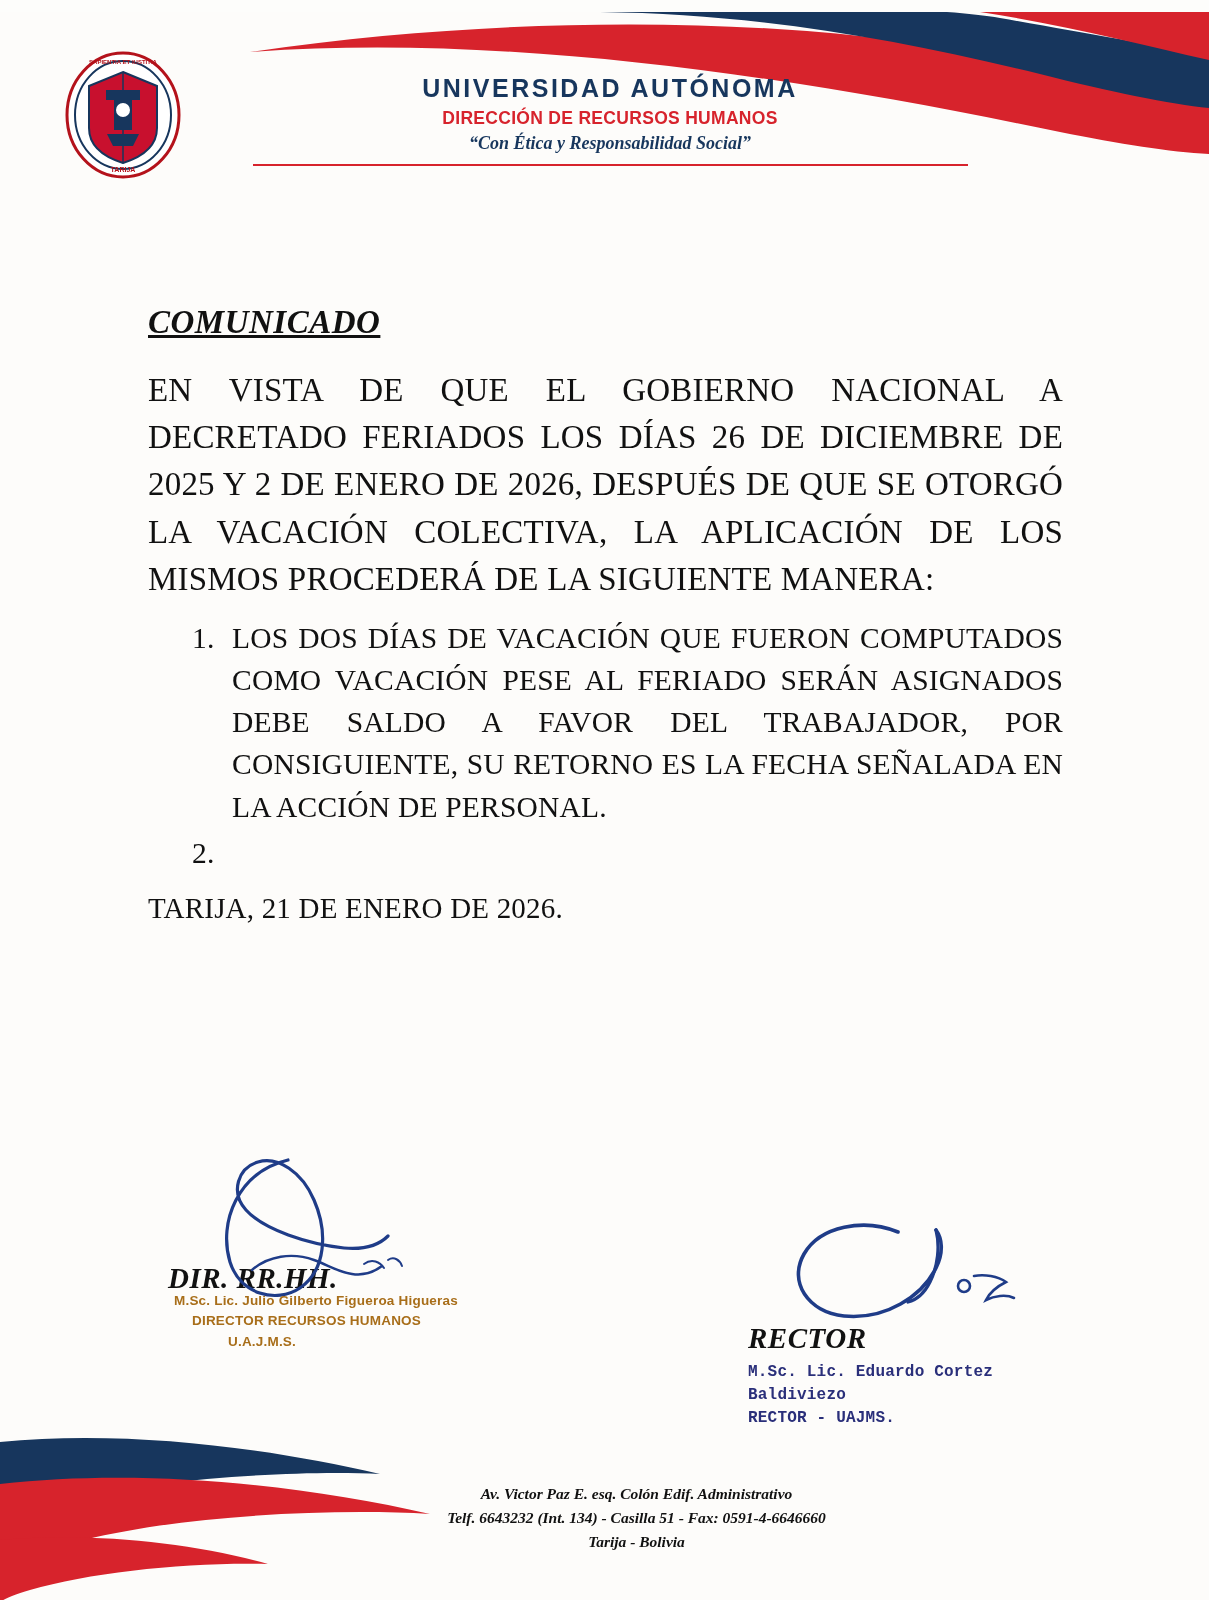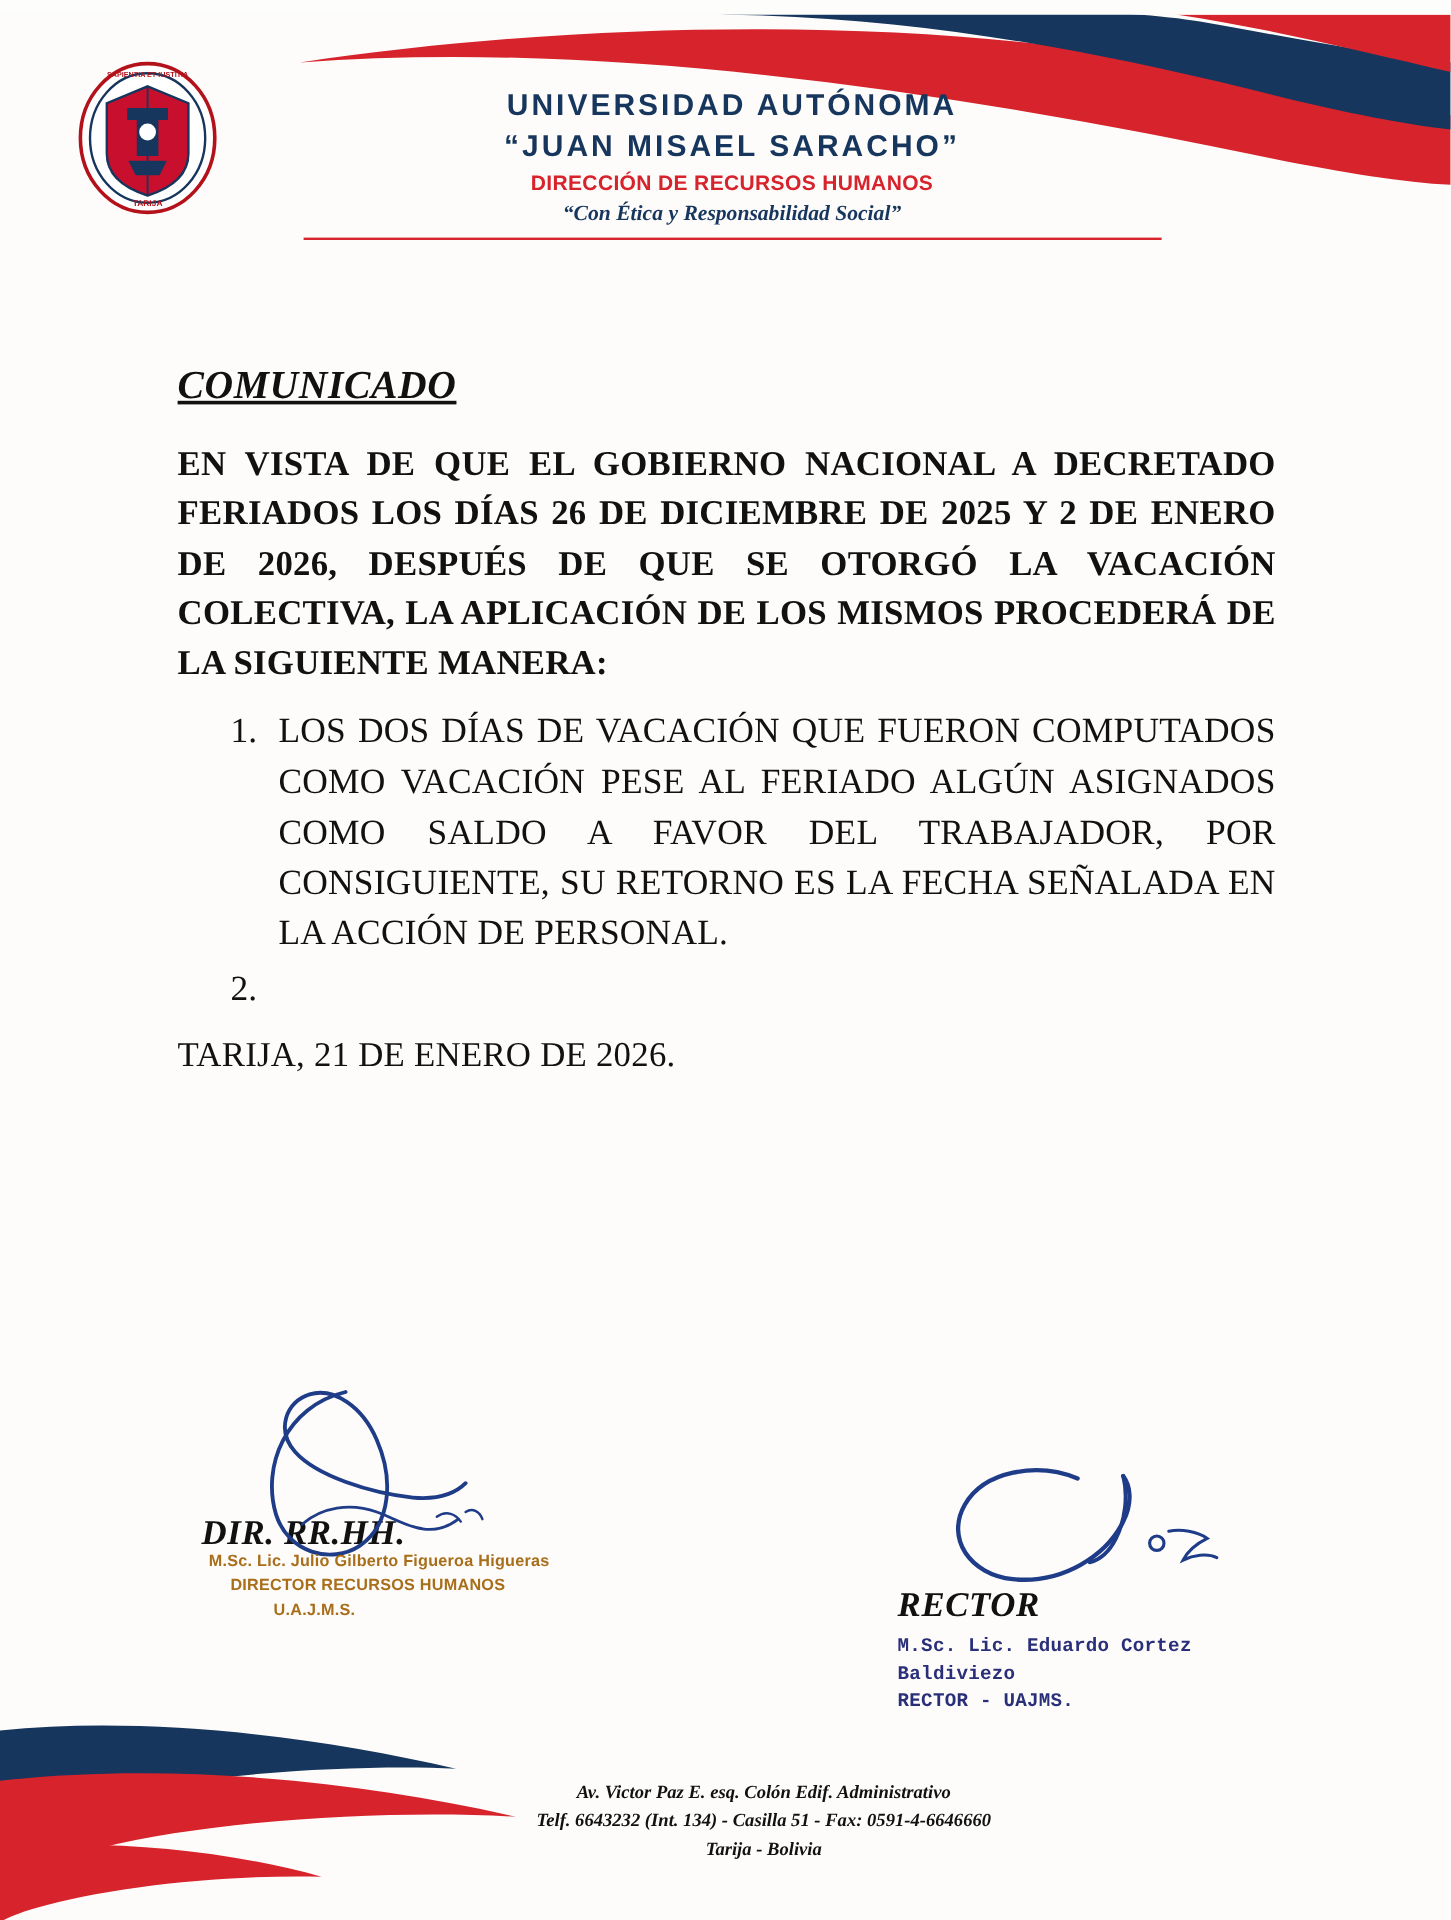--- a/index.html
+++ b/index.html
@@ -91,27 +91,26 @@
     text-align: left;
     font-size: 33px;
     font-weight: bold;
     font-style: italic;
     text-decoration: underline;
     letter-spacing: 0.5px;
     margin: 0 0 26px 0;
     font-family: "Liberation Serif", serif;
   }
   .para {
-    font-size: 29px;
+    font-size: 33px;
     line-height: 1.43;
     text-align: justify;
     text-align-last: left;
     margin: 0;
     letter-spacing: 0.2px;
-    font-weight: bold;
   }
   .list {
     margin: 14px 0 0 0;
     padding: 0;
     list-style: none;
   }
   .list li {
     position: relative;
     padding-left: 84px;
     font-size: 29.5px;
@@ -215,35 +214,34 @@
       <rect x="52" y="50" width="18" height="30" fill="#17365d"></rect>
       <circle cx="61" cy="60" r="7" fill="#ffffff"></circle>
       <path d="M45 84 L77 84 L71 96 L51 96 Z" fill="#17365d"></path>
       <text x="61" y="122" font-family="Liberation Sans, sans-serif" font-size="7" font-weight="bold" fill="#b4121b" text-anchor="middle">TARIJA</text>
       <text x="61" y="14" font-family="Liberation Sans, sans-serif" font-size="6" font-weight="bold" fill="#b4121b" text-anchor="middle">SAPIENTIA ET IUSTITIA</text>
     </svg>
   </div>
 
   <div class="header-text">
     <div class="hdr-l1">UNIVERSIDAD AUTÓNOMA</div>
-    <div class="hdr-l2">“JUAN MISAEL SARACHO”</div>
     <div class="hdr-l4">DIRECCIÓN DE RECURSOS HUMANOS</div>
     <div class="hdr-l5">“Con Ética y Responsabilidad Social”</div>
     <div class="hdr-rule"></div>
   </div>
 
   <div class="body-wrap">
     <div class="doc-title">COMUNICADO</div>
 
     <p class="para">EN VISTA DE QUE EL GOBIERNO NACIONAL A DECRETADO FERIADOS LOS DÍAS 26 DE DICIEMBRE DE 2025 Y 2 DE ENERO DE 2026, DESPUÉS DE QUE SE OTORGÓ LA VACACIÓN COLECTIVA, LA APLICACIÓN DE LOS MISMOS PROCEDERÁ DE LA SIGUIENTE MANERA:</p>
 
     <ul class="list">
       <li>
         <span class="num">1.</span>
-        <span>LOS DOS DÍAS DE VACACIÓN QUE FUERON COMPUTADOS COMO VACACIÓN PESE AL FERIADO ALGÚN ASIGNADOS COMO SALDO A FAVOR DEL TRABAJADOR, POR CONSIGUIENTE, SU RETORNO ES LA FECHA SEÑALADA EN LA ACCIÓN DE PERSONAL.</span>
+        <span>LOS DOS DÍAS DE VACACIÓN QUE FUERON COMPUTADOS COMO VACACIÓN PESE AL FERIADO SERÁN ASIGNADOS DEBE SALDO A FAVOR DEL TRABAJADOR, POR CONSIGUIENTE, SU RETORNO ES LA FECHA SEÑALADA EN LA ACCIÓN DE PERSONAL.</span>
       </li>
       <li>
         <span class="num">2.</span>
       </li>
     </ul>
 
     <div class="date-line">TARIJA, 21 DE ENERO DE 2026.</div>
   </div>
 
   <div class="sig-zone">

